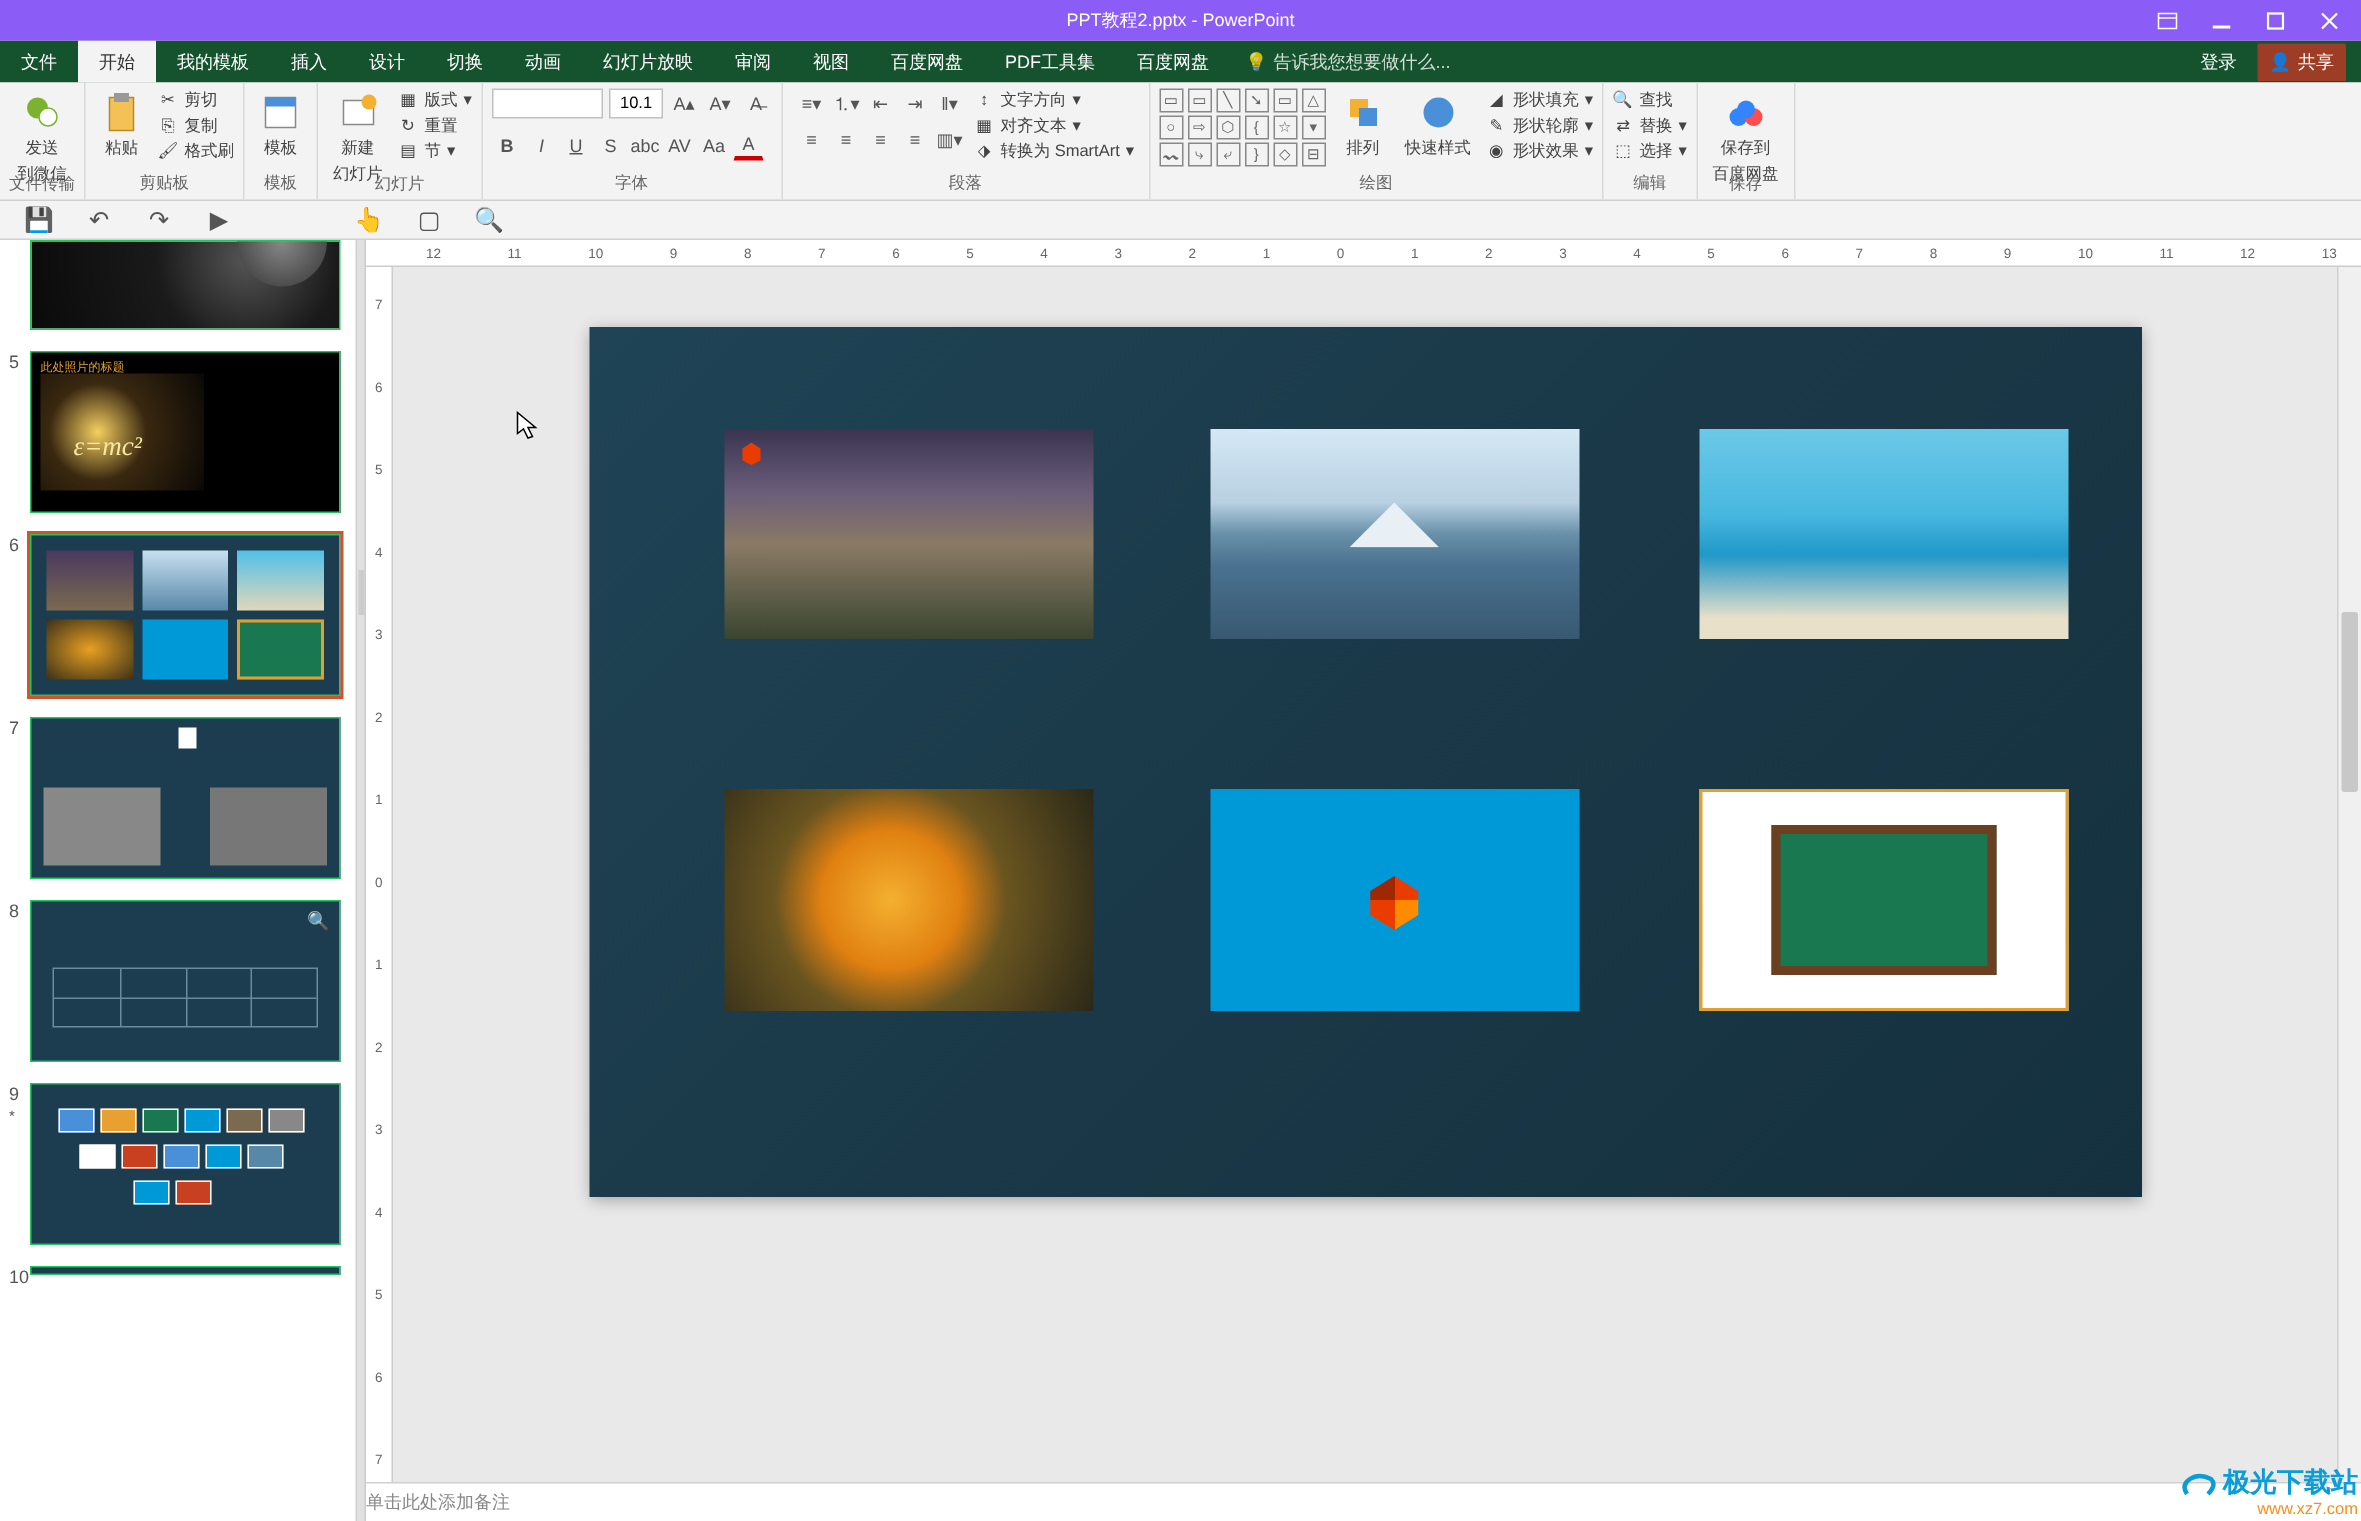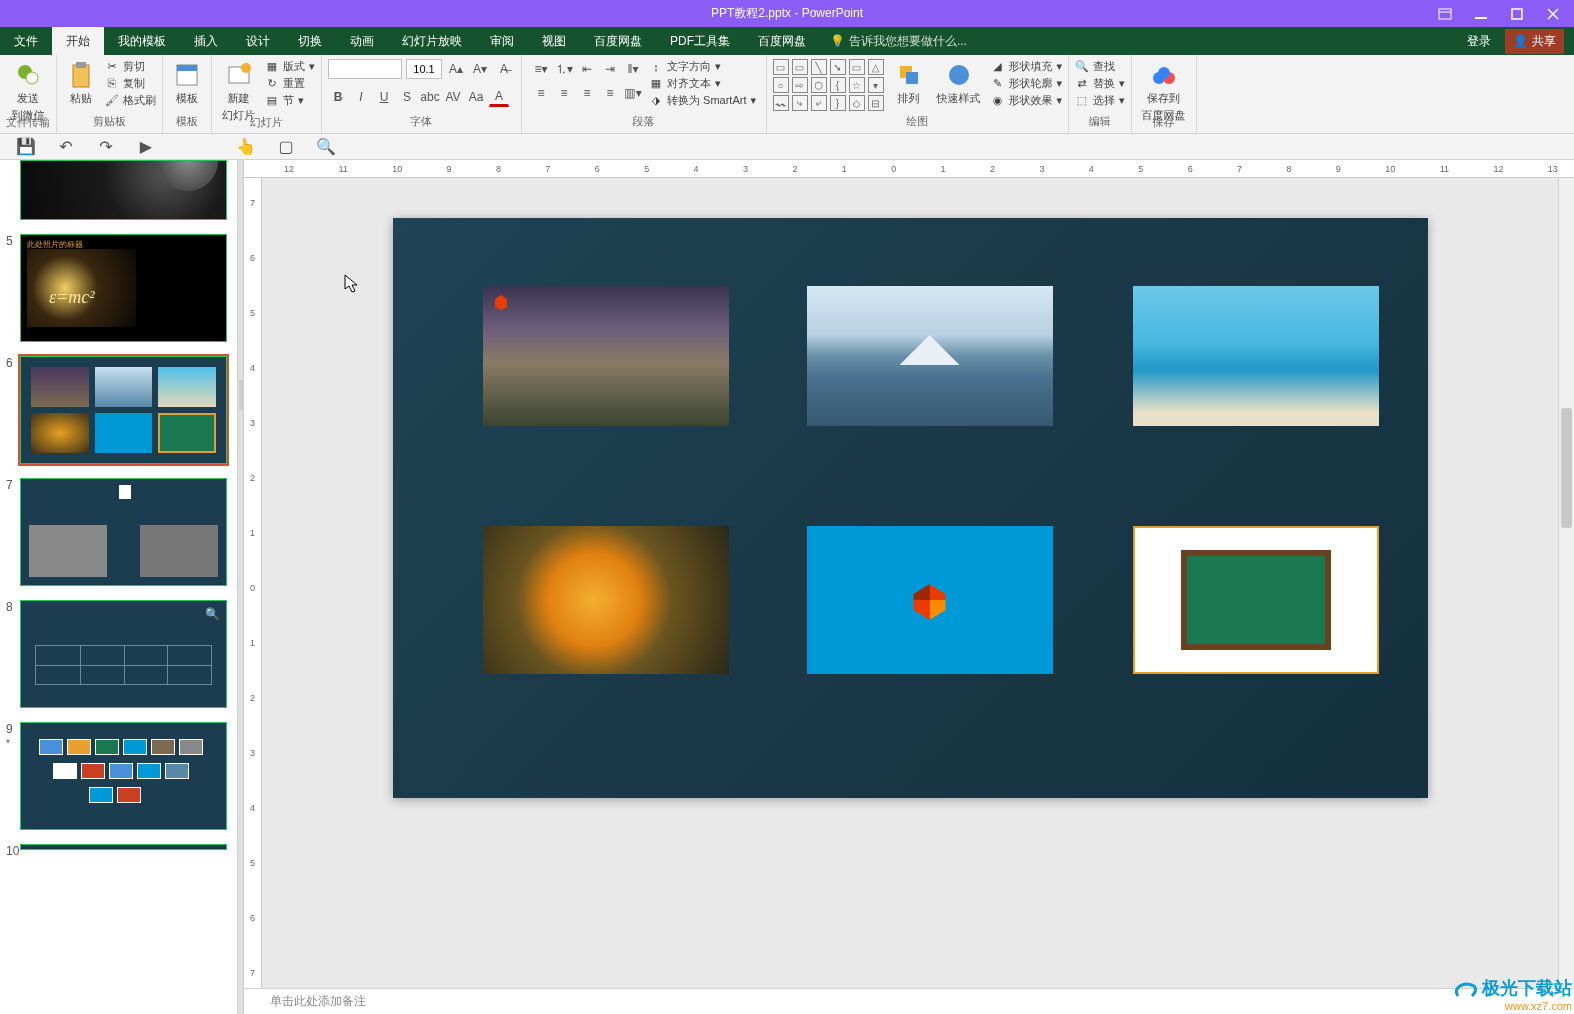--- a/index.html
+++ b/index.html
@@ -65,21 +65,21 @@
 .p2{left:414px;top:68px;width:246px;height:140px;background:linear-gradient(180deg,#d5e8f5 0%,#b8d0e2 35%,#6890a8 50%,#4a7290 65%,#385870 100%);}
 .p3{left:740px;top:68px;width:246px;height:140px;background:linear-gradient(180deg,#6cc8e8 0%,#48b8e0 40%,#2098c8 60%,#e8e0c8 90%);}
 .p4{left:90px;top:308px;width:246px;height:148px;background:radial-gradient(circle at 45% 50%,#f4b030 0%,#e08010 30%,#6a5520 50%,#2a2818 100%);}
 .p5{left:414px;top:308px;width:246px;height:148px;background:#0099d8;display:flex;align-items:center;justify-content:center;}
 .p6{left:740px;top:308px;width:246px;height:148px;background:#fff;border:2px solid #e0a030;display:flex;align-items:center;justify-content:center;}
 .chalkboard{width:150px;height:100px;background:#1a7850;border:6px solid #6a4020;}
 
 .scrollbar-v { width:16px; background:#f0f0f0; border-left:1px solid #d0d0d0; position:relative; }
 .scrollbar-v .sb-thumb{position:absolute;left:2px;right:2px;top:230px;height:120px;background:#c8c8c8;border-radius:2px;}
 
-.notes { height:26px; background:#fff; border-top:1px solid #d0d0d0; padding:4px 26px; font-size:12px; color:#888; }
+.notes { height:26px; background:#fff; border-top:1px solid #d0d0d0; padding:4px 0; font-size:12px; color:#888; }
 
 .watermark { position:absolute; right:2px; bottom:2px; font-size:18px; font-weight:bold; color:#0b9dd8; display:flex; flex-direction:column; align-items:flex-end; }
 .watermark .sm{font-size:11px; color:#f59020; font-weight:normal;}
 
 
 .th-grid{position:absolute;inset:10px;display:grid;grid-template-columns:repeat(3,1fr);grid-template-rows:repeat(2,1fr);gap:6px;}
 .th-grid div{background:rgba(255,255,255,0.3);}
 .th-photo{position:absolute;background:rgba(255,255,255,0.15);}
 .formula-thumb{position:absolute;inset:0;background:radial-gradient(circle at 35% 50%,#f4d060 0%,#3a2810 40%,#0a0805 100%);}
 .formula-text{position:absolute;left:22px;top:38px;color:#f8e8a0;font-size:18px;font-style:italic;font-family:serif;}

